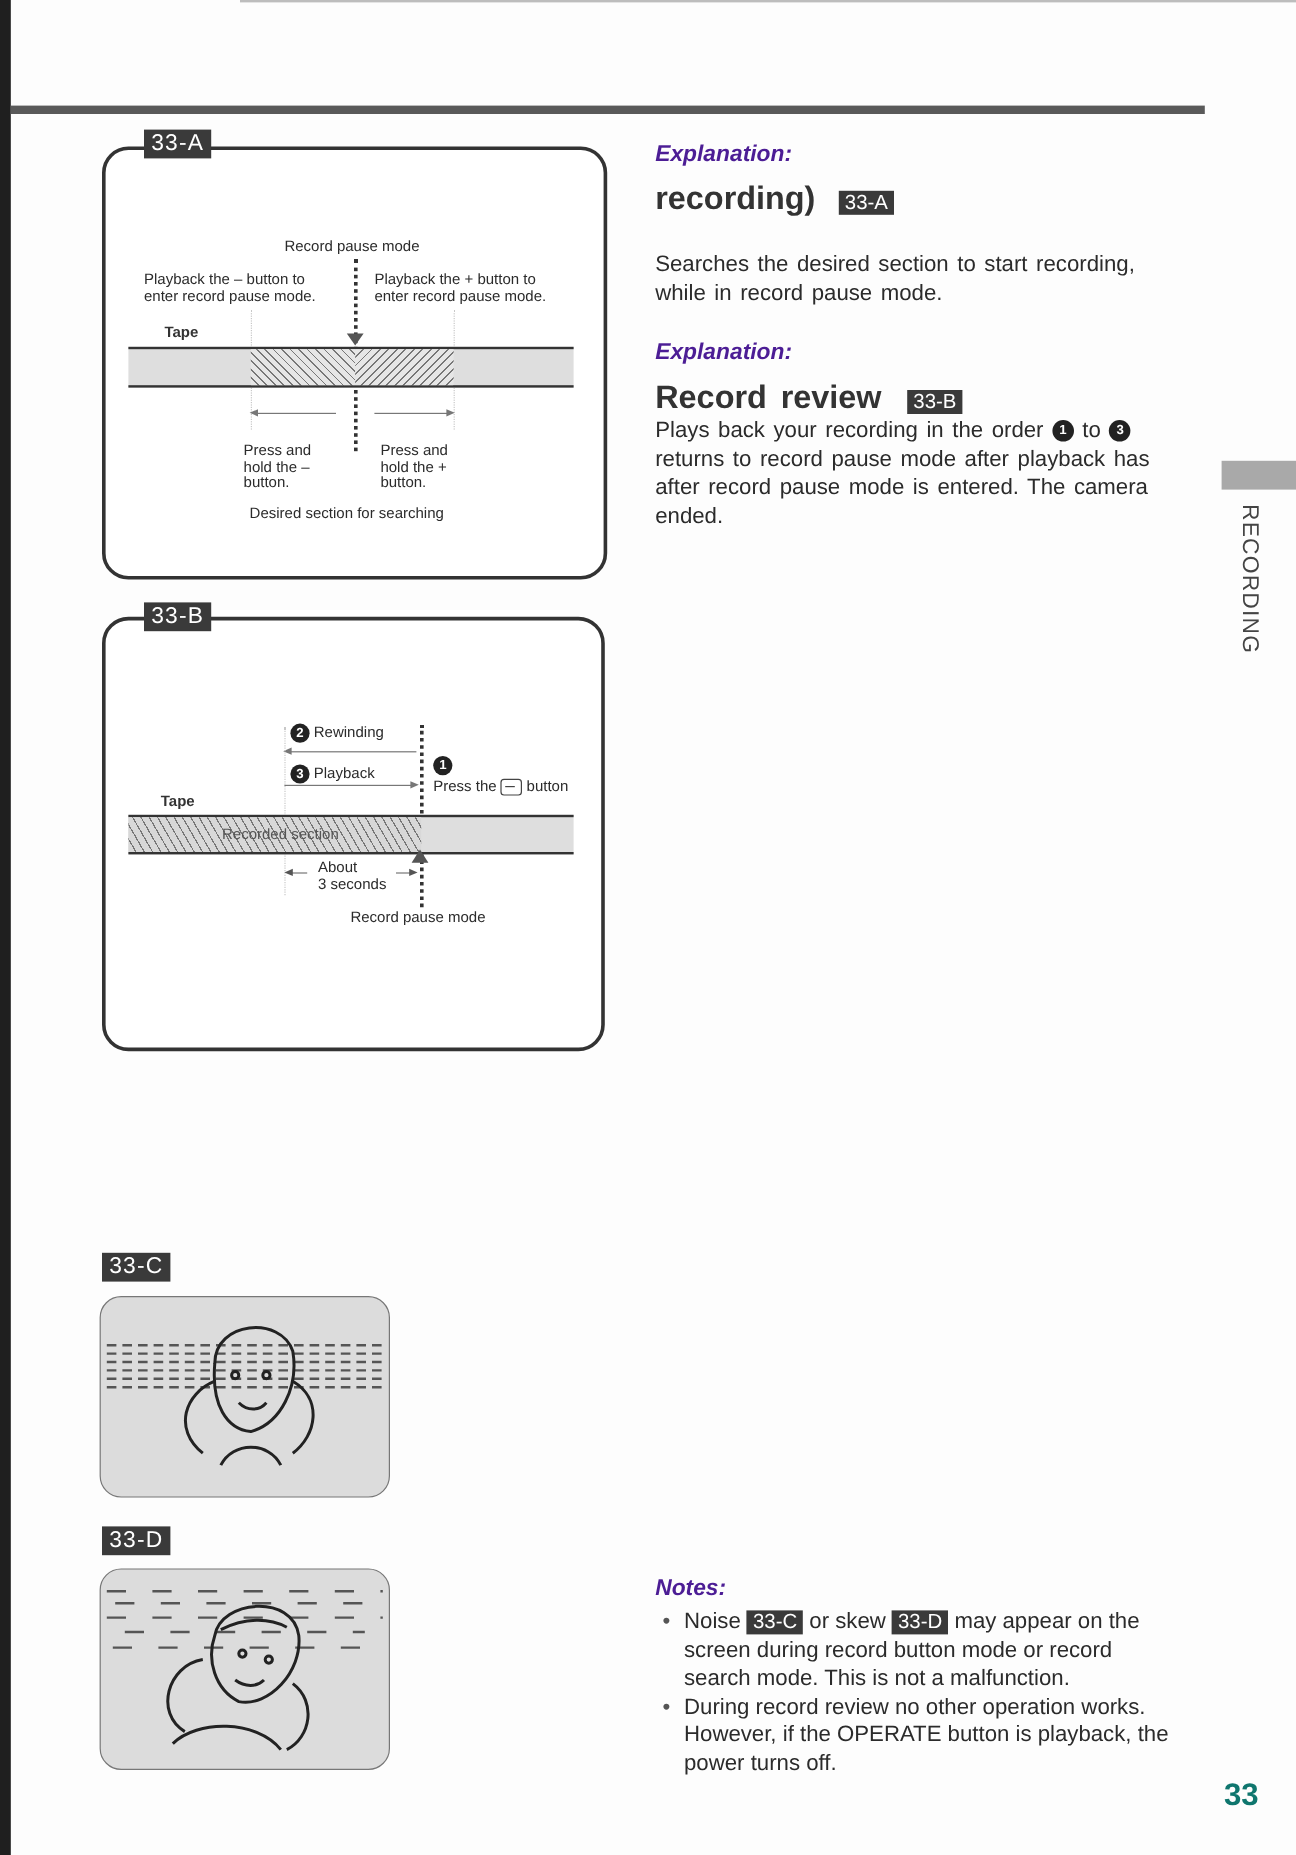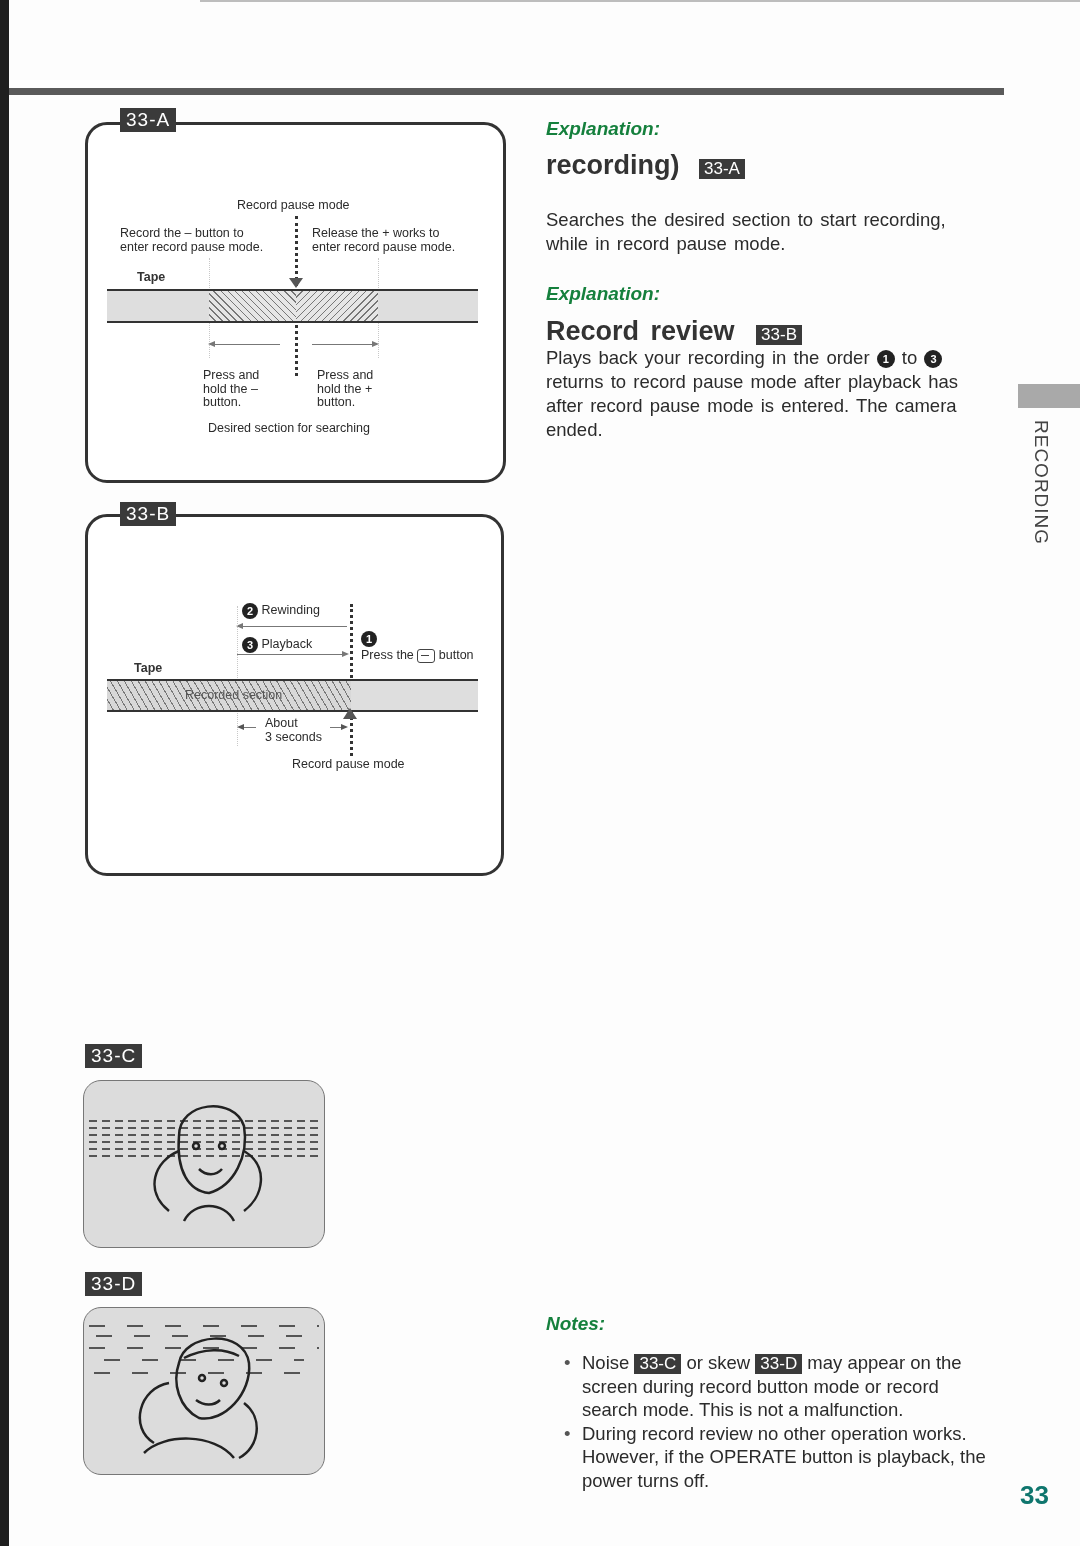--- a/index.html
+++ b/index.html
@@ -15,50 +15,50 @@
   .tape-label { font-size:12.5px; font-weight:bold; color:#333; }
   .tape { background:#dedede; border-top:2px solid #333; border-bottom:2px solid #333; box-sizing:border-box; }
   .hatch-l { background:repeating-linear-gradient(45deg, #e6e6e6 0 4px, #777 4px 5px); }
   .hatch-r { background:repeating-linear-gradient(-45deg, #e6e6e6 0 4px, #777 4px 5px); }
   .hatch-b { background:repeating-linear-gradient(60deg, #d8d8d8 0 5px, #777 5px 6px); }
   .vdot { border-left:3px dotted #333; width:0; }
   .vfaint { border-left:1px dotted #c8c8c8; width:0; }
   .arrow-line { height:1px; background:#777; }
   .circ { display:inline-block; width:16px; height:16px; border-radius:50%; background:#222; color:#fff;
           font-size:11px; line-height:16px; text-align:center; font-weight:bold; vertical-align:middle; }
-  .expl { font-style:italic; font-weight:bold; font-size:19px; color:#15803d; }
+  .expl { font-style:italic; font-weight:bold; font-size:19px; color:#4c1d95; }
   .h2 { font-weight:bold; font-size:27px; color:#333; line-height:28px; word-spacing:4px; }
   .body-txt { font-size:18.5px; line-height:24px; color:#2b2b2b; word-spacing:2px; }
   .tag-inline { background:#3a3a3a; color:#fff; font-size:17px; padding:0 5px; font-weight:normal; display:inline-block; line-height:20px; }
   .side-tab { left:1018px; top:384px; width:62px; height:24px; background:#a9a9a9; }
   .side-text { left:1030px; top:420px; writing-mode:vertical-rl; font-size:19px; letter-spacing:1px; color:#444; }
   .page-num { left:1020px; top:1480px; font-size:26px; font-weight:bold; color:#0f766e; }
   .photo { border:1.5px solid #777; border-radius:18px; background:#dcdcdc; box-sizing:border-box; overflow:hidden; }
-  ul.notes { margin:16px; padding:0; list-style:none; }
+  ul.notes { margin:4px; padding:0; list-style:none; }
   ul.notes li { position:relative; padding-left:20px; font-size:18.5px; line-height:23.5px; color:#2b2b2b; }
   ul.notes li::before { content:"•"; position:absolute; left:2px; top:0; color:#555; }
   .btn-icon { display:inline-block; width:16px; height:12px; border:1.5px solid #444; border-radius:3px; vertical-align:middle; position:relative; }
   .btn-icon::after { content:""; position:absolute; left:3px; top:5px; width:8px; height:1px; background:#444; }
 </style>
 </head>
 <body>
 
 <div class="abs binding-edge"></div>
 <div class="abs top-faint"></div>
 <div class="abs top-rule"></div>
 
 <div class="abs fig-box" style="left:85px; top:122px; width:421px; height:361px;"></div>
 <div class="abs fig-tag" style="left:120px; top:108px;">33-A</div>
 <div class="abs small" style="left:237px; top:199px;">Record pause mode</div>
 <div class="abs small" style="left:120px; top:227px;">
-  <div>Record the – button to</div>
+  <div>Playback the – button to</div>
   <div>enter record pause mode.</div>
 </div>
 <div class="abs small" style="left:312px; top:227px;">
-  <div>Release the + works to</div>
+  <div>Playback the + button to</div>
   <div>enter record pause mode.</div>
 </div>
 <div class="abs vdot" style="left:295px; top:216px; height:160px;"></div>
 <div class="abs" style="left:289px; top:278px; width:0; height:0; border-left:7px solid transparent; border-right:7px solid transparent; border-top:10px solid #555;"></div>
 <div class="abs vfaint" style="left:209px; top:258px; height:100px;"></div>
 <div class="abs vfaint" style="left:378px; top:258px; height:100px;"></div>
 <div class="abs tape-label" style="left:137px; top:270px;">Tape</div>
 <div class="abs tape" style="left:107px; top:289px; width:371px; height:34px;">
   <div class="abs hatch-l" style="left:102px; top:0; width:87px; height:30px;"></div>
   <div class="abs hatch-r" style="left:189px; top:0; width:82px; height:30px;"></div>

